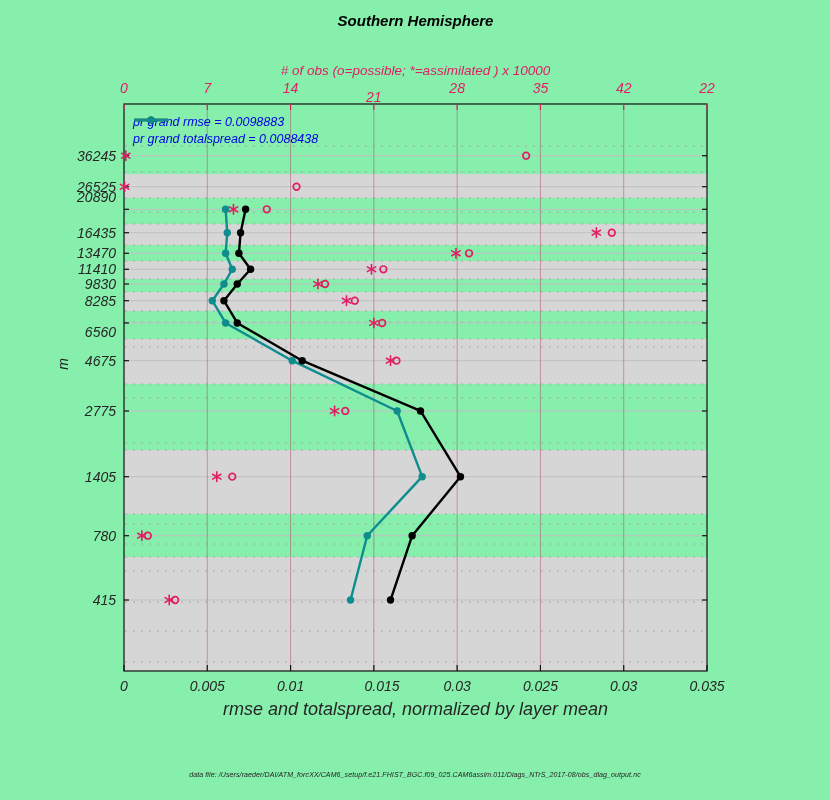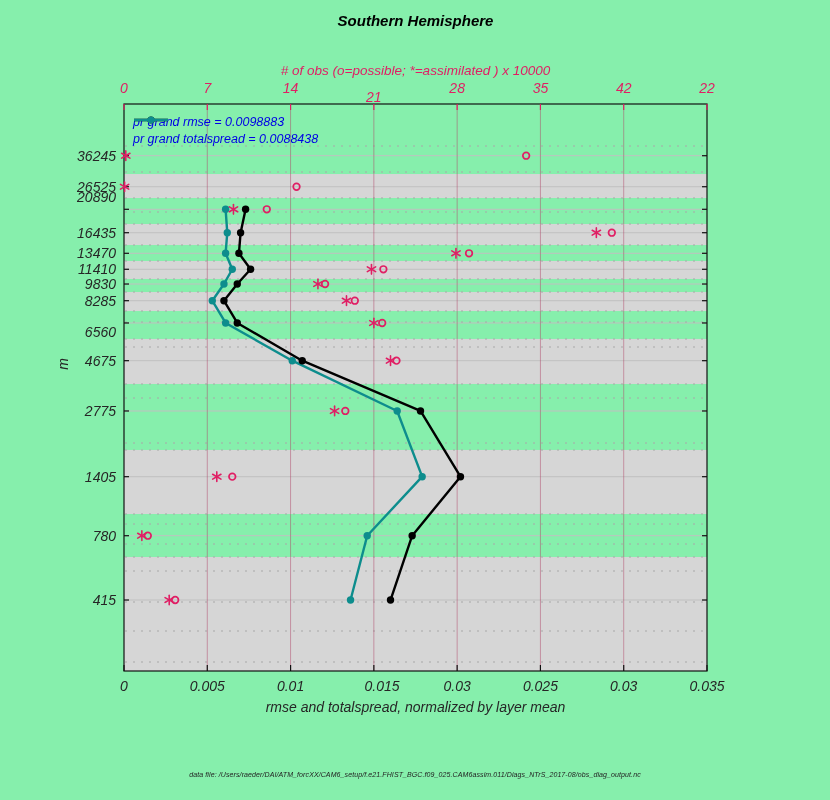--- a/index.html
+++ b/index.html
@@ -22,21 +22,21 @@
   .tick-label{position:absolute;font-size:14px;color:#262626;}
   .top-tick{width:56px;text-align:center;}
   .x-tick{width:70px;text-align:center;top:678px;}
   .y-tick{width:88px;text-align:right;left:28px;height:16px;line-height:16px;}
   .y-axis-label{
     position:absolute;left:50px;top:356px;font-size:14px;color:#262626;
     transform:rotate(-90deg);transform-origin:center;width:26px;text-align:center;
   }
   .xlabel1,.xlabel2{
     position:absolute;left:104px;width:623px;text-align:center;
-    font-size:14px;color:#262626;
+    font-size:18px;color:#262626;
   }
   .xlabel1{top:699px;}
   .xlabel2{top:720px;}
   .legend{position:absolute;left:133px;top:114px;}
   .legend-item{display:flex;align-items:center;height:16.5px;}
   .legend-swatch{width:36px;height:12px;margin-right:5px;flex:none;}
   .legend-text{font-size:12.5px;white-space:nowrap;}
   .footer{
     position:absolute;left:0;top:771px;width:830px;text-align:center;
     font-size:7px;color:#222;letter-spacing:0.1px;

